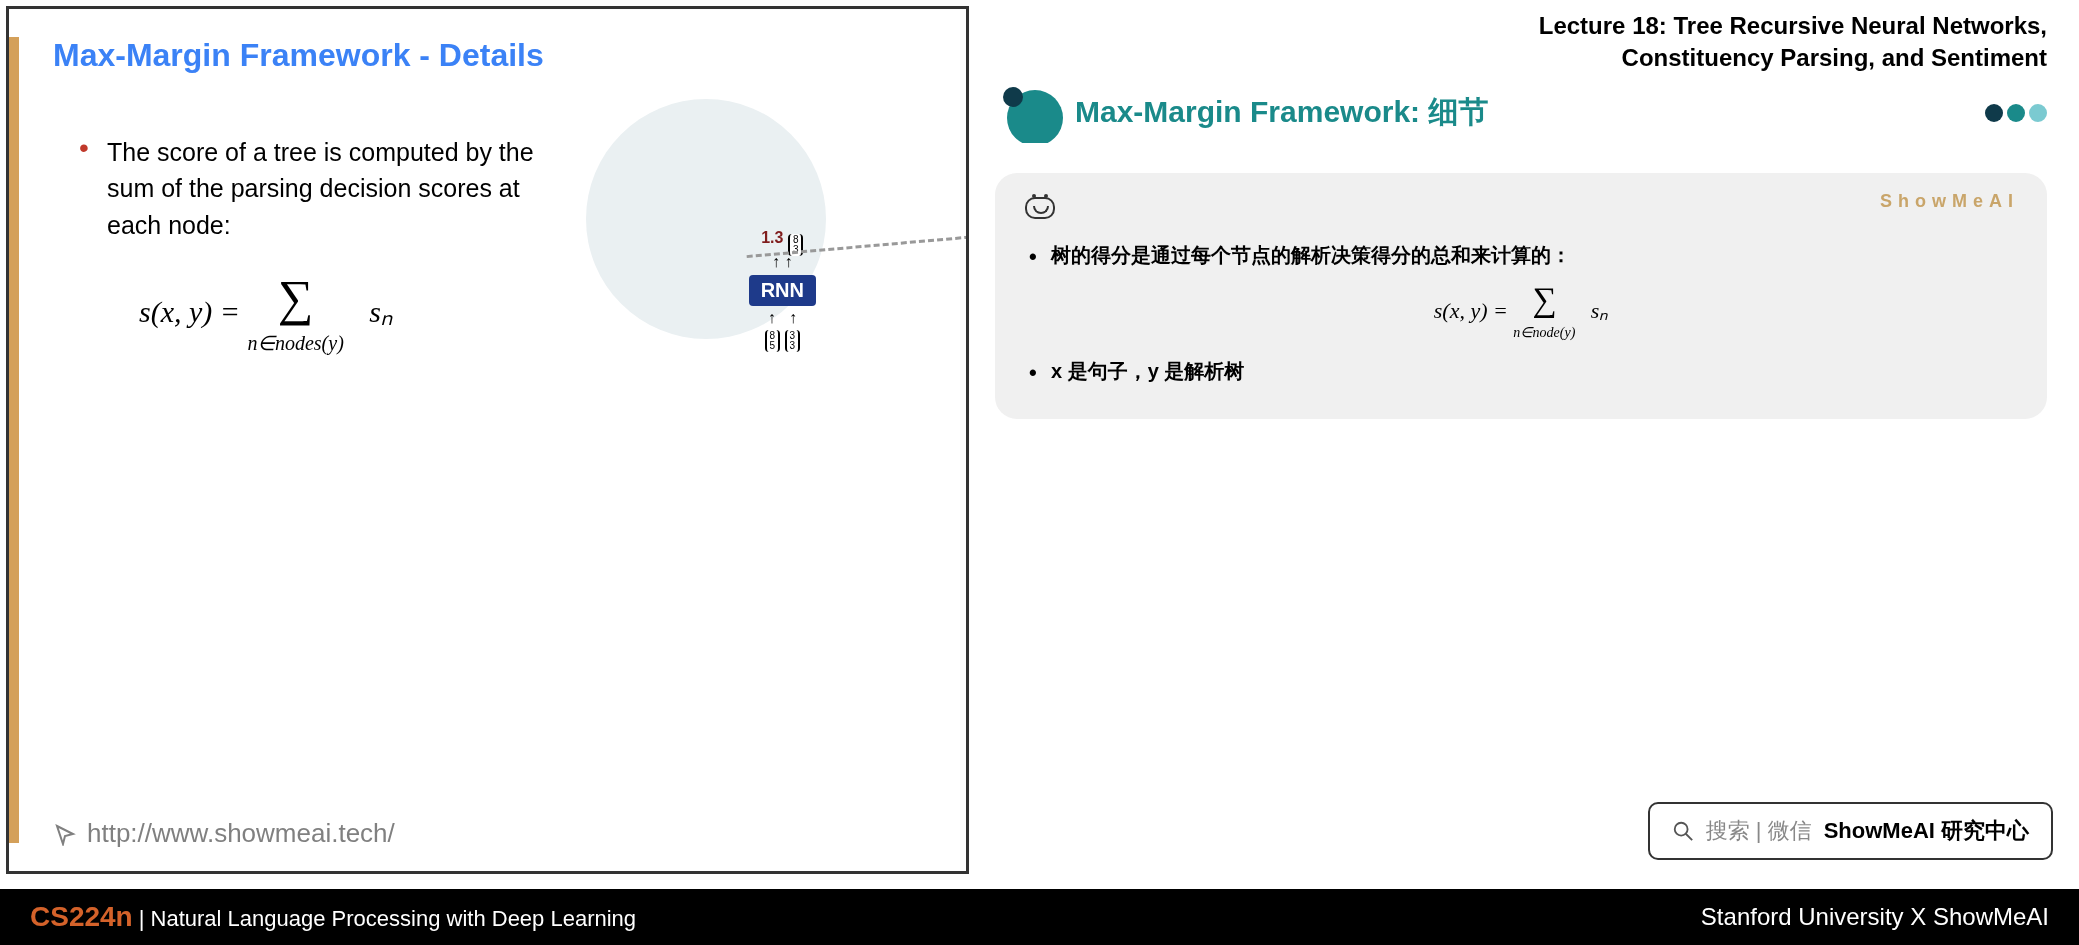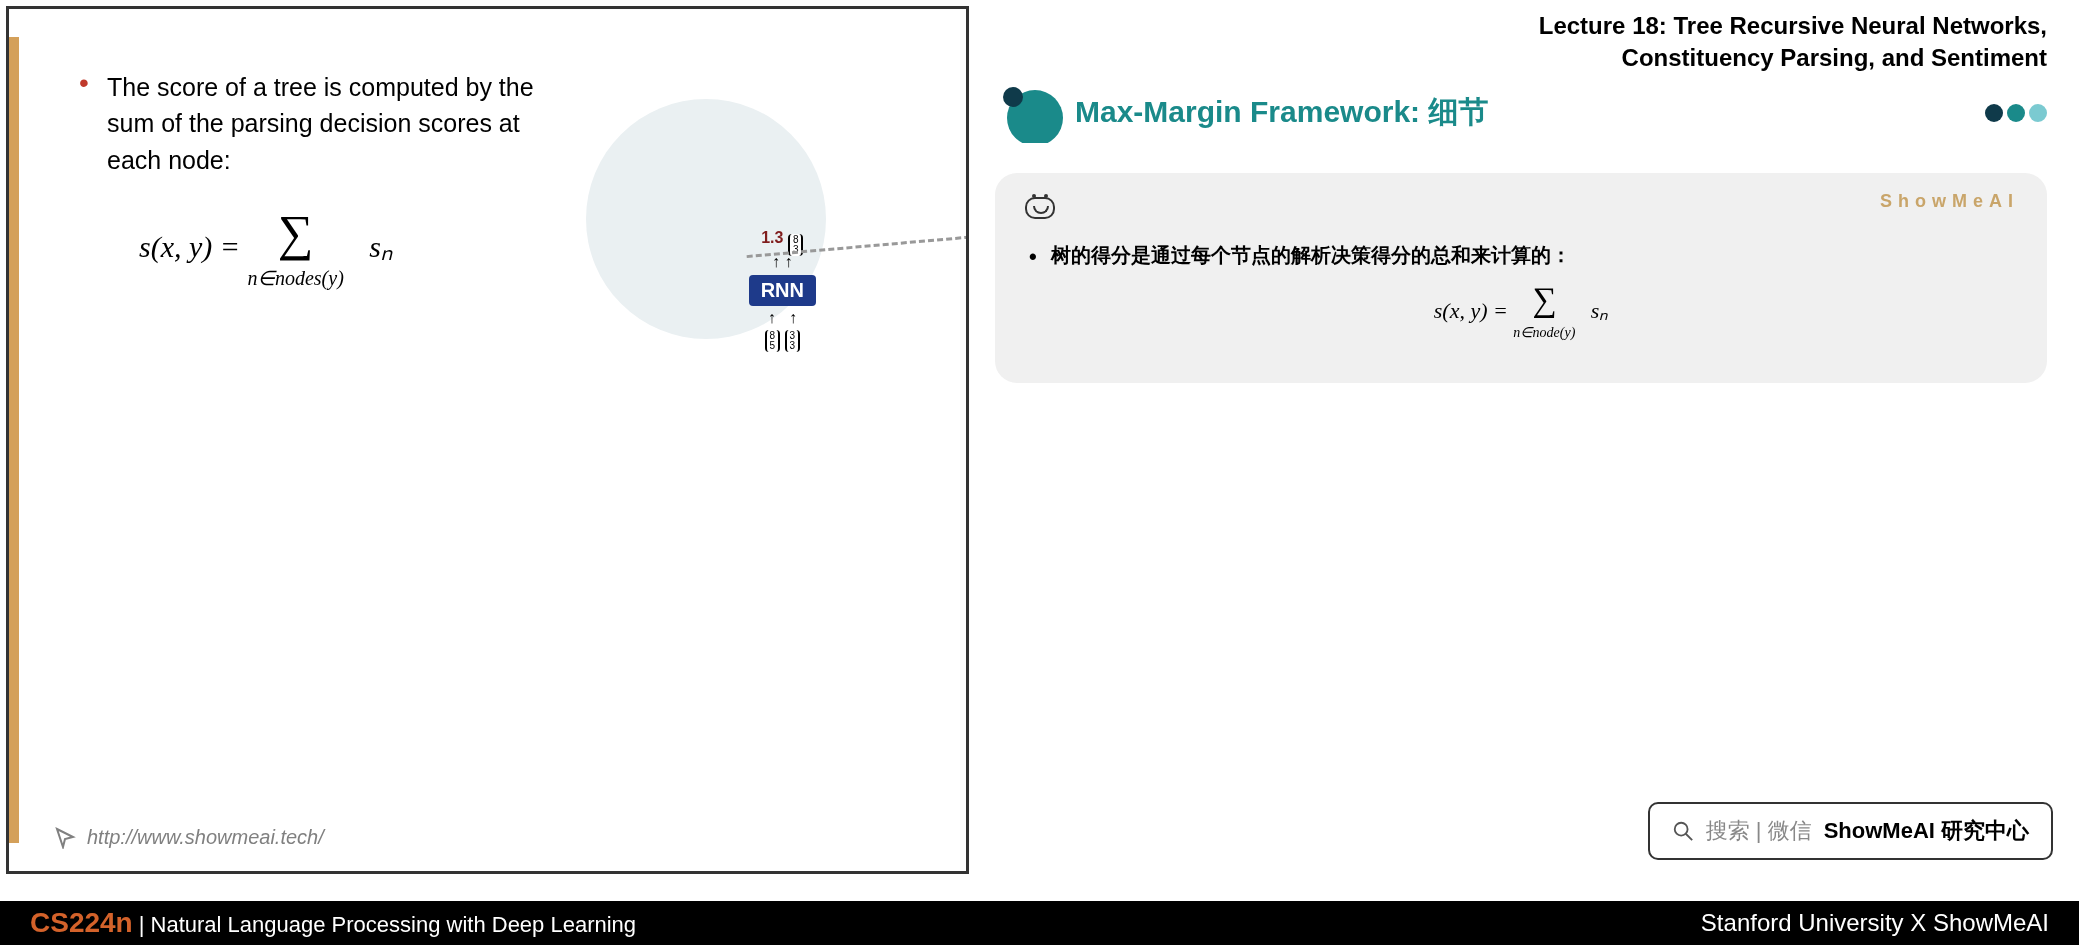--- a/index.html
+++ b/index.html
@@ -15,53 +15,54 @@
 .slide-body li::before{content:"•";position:absolute;left:0;color:#c0392b;font-size:28px;line-height:1;}
 .formula{font-family:"Cambria Math","Times New Roman",serif;font-size:30px;margin:30px 0 60px 60px;}
 .formula .sum{display:inline-block;text-align:center;vertical-align:middle;}
 .formula .big-sigma{font-size:50px;line-height:1;}
 .formula .sub{font-size:20px;font-style:italic;}
 .rnn-diagram{position:absolute;right:150px;top:220px;z-index:2;text-align:center;}
 .rnn-output{font-size:16px;color:#7f1d1d;font-weight:600;}
 .vecbox{display:inline-flex;flex-direction:column;border-left:2px solid #000;border-right:2px solid #000;border-radius:4px;padding:1px 3px;font-size:10px;line-height:1;background:#fff;}
 .rnn-box{background:#1e3a8a;color:#fff;font-weight:700;font-size:20px;padding:4px 12px;border-radius:4px;margin:6px auto;display:inline-block;}
 .arrows{font-size:16px;line-height:0.8;}
-.slide-footer-url{position:absolute;bottom:22px;left:44px;color:#808080;font-size:20px;display:flex;align-items:center;gap:10px;font-style:italic;}
+.slide-footer-url{position:absolute;bottom:22px;left:44px;color:#808080;font-size:26px;display:flex;align-items:center;gap:10px;}
 .cursor-icon{width:24px;height:24px;}
 .right-pane{flex:1;padding:10px 32px 0 20px;position:relative;}
 .lecture-info{text-align:right;font-size:24px;font-weight:700;color:#000;line-height:1.35;}
 .subtitle-row{display:flex;align-items:center;gap:10px;margin-top:8px;}
 .subtitle-dots{flex-shrink:0;position:relative;width:70px;height:60px;}
 .subtitle-text{color:#1a8a8a;font-weight:800;font-size:30px;flex:1;}
 .trailing-dots{display:flex;gap:4px;align-items:center;}
 .trailing-dots span{width:18px;height:18px;border-radius:50%;}
 .note-box{background:#f0f0f0;border-radius:22px;margin-top:30px;padding:24px 30px 30px;position:relative;}
 .note-brand{position:absolute;right:28px;top:18px;color:#c9a56a;font-weight:700;letter-spacing:6px;font-size:18px;}
 .note-icon{width:30px;height:22px;border:2px solid #333;border-radius:10px;position:relative;display:inline-block;margin-bottom:8px;}
 .note-icon::before,.note-icon::after{content:"";position:absolute;background:#333;}
 .note-icon::before{width:4px;height:4px;border-radius:50%;top:-5px;left:5px;box-shadow:12px 0 #333;}
 .note-icon::after{width:12px;height:6px;border:2px solid #333;border-top:none;border-radius:0 0 10px 10px;left:6px;top:7px;background:transparent;}
 .note-box ul{list-style:none;margin-top:6px;}
 .note-box li{position:relative;padding-left:26px;font-size:20px;line-height:1.8;color:#000;font-weight:600;}
 .note-box li::before{content:"•";position:absolute;left:4px;font-size:22px;}
 .note-formula{font-family:"Cambria Math","Times New Roman",serif;font-size:22px;text-align:center;margin:10px 0;}
 .search-box{position:absolute;bottom:20px;right:26px;border:2px solid #333;border-radius:10px;padding:12px 22px;display:flex;align-items:center;gap:12px;font-size:22px;}
 .search-icon{width:22px;height:22px;}
-.footer-bar{position:absolute;bottom:0;left:0;right:0;height:44px;background:#000;display:flex;align-items:center;justify-content:space-between;padding:0 30px;color:#fff;}
+.footer-bar{position:absolute;bottom:0;left:0;right:0;height:56px;background:#000;display:flex;align-items:center;justify-content:space-between;padding:0 30px;color:#fff;}
 .footer-left{display:flex;align-items:baseline;gap:6px;}
 .course-code{color:#d4622a;font-weight:700;font-size:28px;}
 .footer-left-text{font-size:22px;font-weight:300;}
 .footer-right{font-size:24px;}
 .dashed-line{position:absolute;border-top:3px dashed #999;width:370px;top:230px;left:737px;z-index:5;transform:rotate(-5deg);}
 </style>
 </head>
 <body>
 
 <div class="main-container">
   <div class="slide-pane">
+    <div class="slide-title">Max-Margin Framework - Details</div>
     <div class="circle-bg"></div>
     <div class="dashed-line"></div>
 
     <div class="slide-body">
       <ul>
         <li style="max-width:460px;">The score of a tree is computed by the sum of the parsing decision scores at each node:</li>
       </ul>
       <div class="formula">
         <span style="font-style:italic;">s(x, y) = </span>
         <span class="sum">
@@ -130,20 +131,23 @@
         <li>树的得分是通过每个节点的解析决策得分的总和来计算的：</li>
       </ul>
       <div class="note-formula">
         <span style="font-style:italic;">s(x, y) = </span>
         <span class="sum" style="display:inline-block;text-align:center;vertical-align:middle;">
           <span style="font-size:34px;line-height:1;">∑</span><br>
           <span style="font-size:14px;font-style:italic;">n∈node(y)</span>
         </span>
         <span style="font-style:italic;margin-left:10px;">sₙ</span>
       </div>
+      <ul>
+        <li>x 是句子，y 是解析树</li>
+      </ul>
     </div>
 
     <div class="search-box">
       <svg class="search-icon" viewBox="0 0 24 24" fill="none" stroke="#555" stroke-width="2">
           <circle cx="10" cy="10" r="7"></circle>
           <line x1="15" y1="15" x2="22" y2="22"></line>
         </svg>
       <span style="color:#888;">搜索 | 微信</span>
       <span style="font-weight:700;">ShowMeAI 研究中心</span>
     </div>

